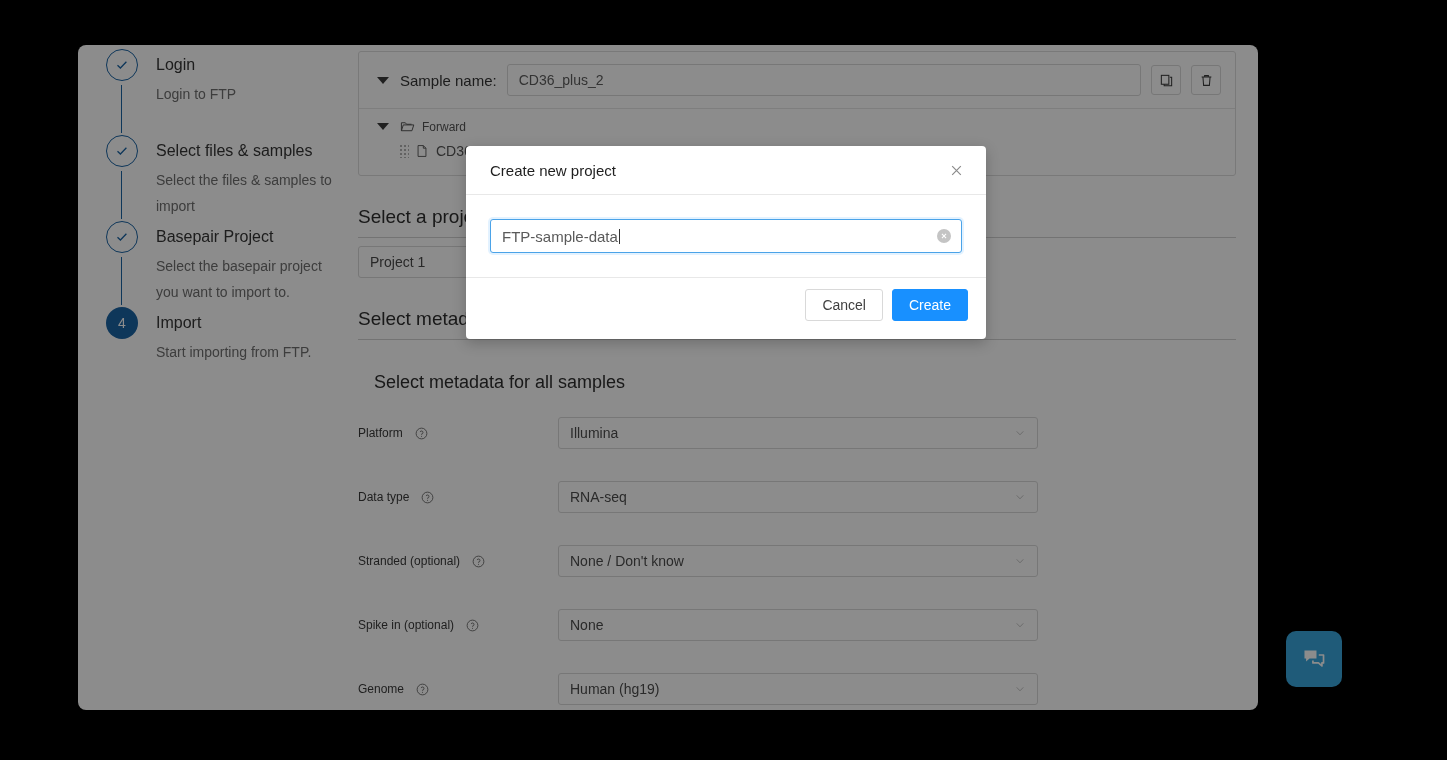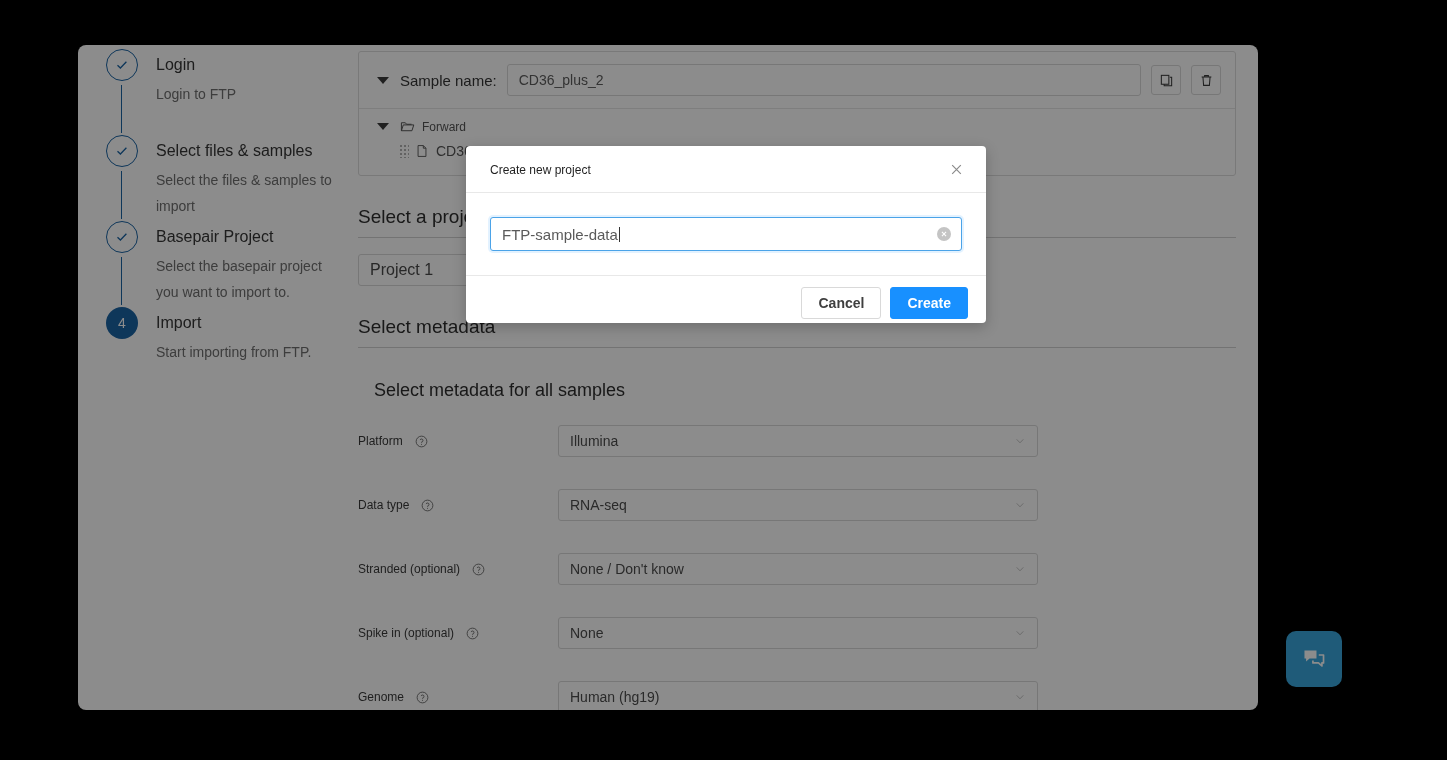--- a/index.html
+++ b/index.html
@@ -126,22 +126,22 @@
     font-size: 19px; color: #2f2f2f;
     padding: 14px 0 9px 0;
     border-bottom: 1px solid #d2d2d2;
     margin-top: 16px;
   }
   .project-select {
     width: 125px; height: 32px;
     border: 1px solid #d9d9d9; border-radius: 3px;
     background: #fff;
     display: flex; align-items: center; padding: 0 11px;
-    font-size: 16px; color: #4a4a4a;
-    margin-top: 16px;
+    font-size: 14px; color: #4a4a4a;
+    margin-top: 8px;
   }
 
   .sub-head {
     font-size: 18px; color: #2f2f2f;
     margin: 32px 0 0 16px;
   }
 
   .field-row {
     display: flex; align-items: center;
     margin-top: 24px;
@@ -178,21 +178,21 @@
     width: 520px;
     background: #ffffff;
     border-radius: 4px;
     box-shadow: 0 4px 14px rgba(0,0,0,0.22);
   }
   .modal-head {
     display: flex; align-items: center; justify-content: space-between;
     padding: 16px 22px 15px 24px;
     border-bottom: 1px solid #e8e8e8;
   }
-  .modal-title { font-size: 12px; color: #1f1f1f; }
+  .modal-title { font-size: 15px; color: #1f1f1f; }
   .modal-close {
     color: #8a8a8a; display: flex; cursor: pointer;
   }
   .modal-body { padding: 24px 24px 24px 24px; }
   .modal-input {
     position: relative;
     height: 34px;
     border: 1px solid #4ba3e8;
     border-radius: 3px;
     background: #fff;
@@ -211,23 +211,22 @@
     position: absolute; right: 10px; top: 50%;
     transform: translateY(-50%);
     width: 14px; height: 14px; border-radius: 50%;
     background: #c4c4c4;
     display: flex; align-items: center; justify-content: center;
     color: #fff; font-size: 9px; line-height: 1;
     cursor: pointer;
   }
   .modal-foot {
     display: flex; justify-content: flex-end; gap: 9px;
-    padding: 11px 18px 4px 18px;
+    padding: 11px 18px 18px 18px;
     border-top: 1px solid #e8e8e8;
-    font-weight: bold;
   }
   .btn {
     height: 32px; border-radius: 3px;
     font-size: 14px;
     display: flex; align-items: center; justify-content: center;
     padding: 0 16px; cursor: pointer;
   }
   .btn-default { background: #fff; border: 1px solid #d9d9d9; color: #3f3f3f; }
   .btn-primary { background: #1890ff; border: 1px solid #1890ff; color: #fff; }
 

